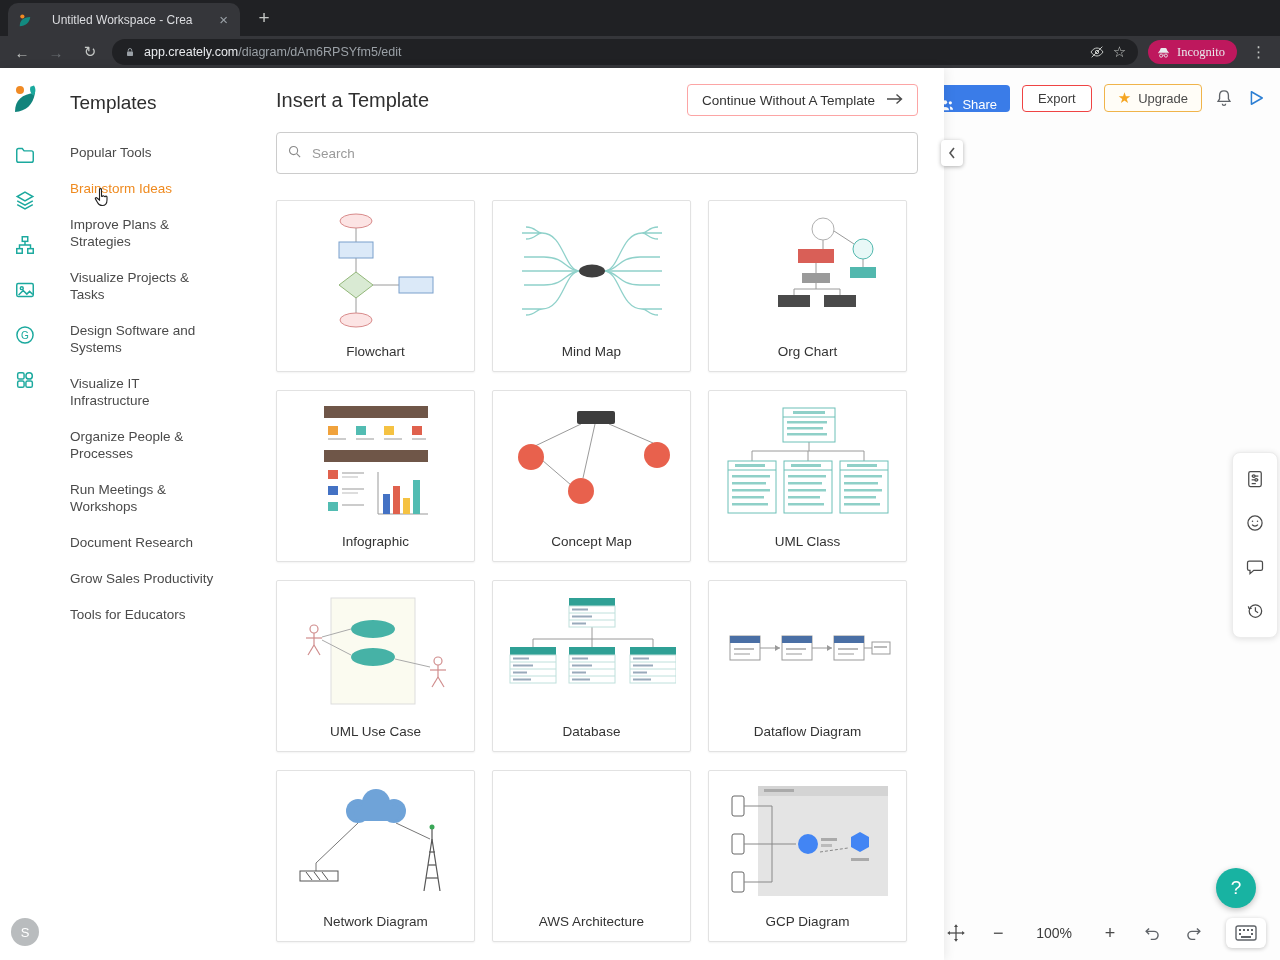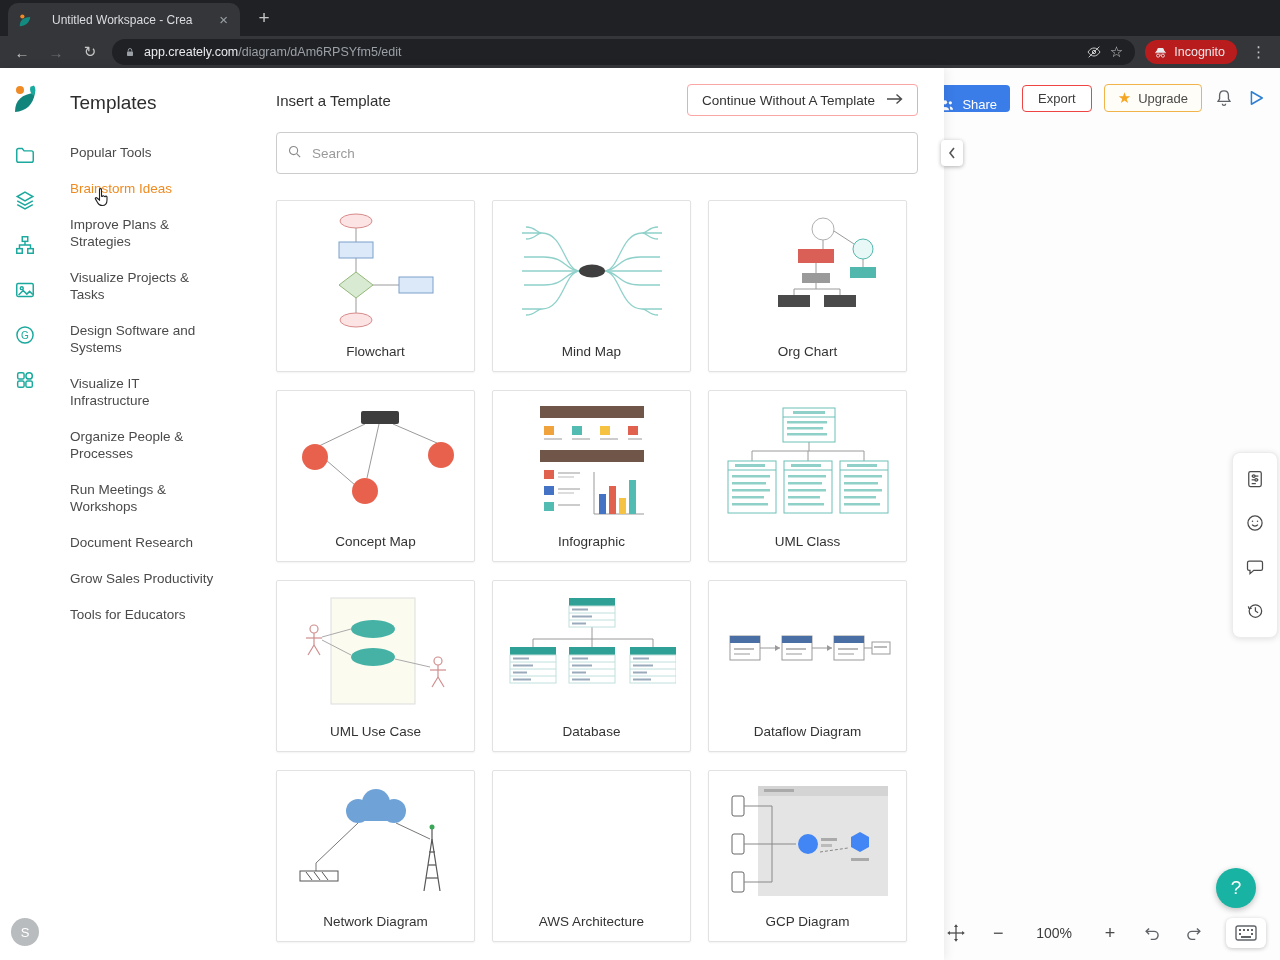--- a/index.html
+++ b/index.html
@@ -14,21 +14,21 @@
   .tab-close { color:#9aa0a6; font-size:15px; line-height:15px; padding:0 2px; }
   .newtab { width:28px; height:28px; margin:0 0 4px 10px; color:#c4c7c5; font-size:19px; display:flex; align-items:center; justify-content:center; border-radius:50%; }
   .toolbar { height:32px; background:#35363a; display:flex; align-items:center; padding:0 10px; gap:10px; }
   .navbtn { width:24px; text-align:center; color:#c4c7c5; font-size:15px; }
   .navbtn.disabled { color:#696d71; }
   .omnibox { flex:1; height:26px; background:#202124; border-radius:13px; display:flex; align-items:center; padding:0 12px; gap:8px; }
   .url-text { flex:1; font-size:12.5px; color:#e8eaed; white-space:nowrap; overflow:hidden; }
   .url-path { color:#9aa0a6; }
   .omni-icon { display:flex; align-items:center; }
   .star { color:#c4c7c5; font-size:15px; }
-  .incog-chip { height:24px; background:#b91c1c; border-radius:12px; display:flex; align-items:center; gap:6px; padding:0 12px 0 8px; color:#e8eaed; font-size:12.5px; }
+  .incog-chip { height:24px; background:#be185d; border-radius:12px; display:flex; align-items:center; gap:6px; padding:0 12px 0 8px; color:#e8eaed; font-size:12.5px;font-family:Liberation Serif, serif; }
   .kebab { color:#c4c7c5; font-size:15px; padding:0 4px; }
 
   
   .app { position:relative; height:892px; background:#fdfdfd; }
 
   
   .canvas-top { position:absolute; top:16px; right:14px; display:flex; align-items:center; gap:12px; z-index:5; }
   .btn-share { height:27px; background:#3a7ce8; color:#fff; border-radius:4px; display:flex; align-items:flex-end; gap:7px; padding:0 13px; font-size:13px; }
   .btn-export { height:27px; background:#fff; border:1px solid #ef4444; border-radius:4px; padding:0 15px; font-size:13px; color:#3c3c3c; display:flex; align-items:center; }
   .btn-upgrade { height:28px; background:#fffdf7; border:1px solid #f0b44a; border-radius:4px; padding:0 13px; display:flex; align-items:center; gap:7px; font-size:13px; color:#4a4a4a; }
@@ -56,21 +56,21 @@
   .rail-avatar { position:absolute; bottom:14px; left:11px; width:28px; height:28px; border-radius:50%; background:#b9bcbe; color:#fff; font-size:13px; display:flex; align-items:center; justify-content:center; }
 
   .tnav { width:206px; flex:none; padding:24px 0 0 20px; }
   .tnav-title { font-size:19px; color:#2d2d2d; margin-bottom:30px; }
   .tnav-item { font-size:13.5px; color:#4a4a4a; margin-bottom:19px; line-height:17px; width:152px; cursor:pointer; }
   .tnav-item.active { color:#ef8a1f; }
   .cursor { position:absolute; left:94px; top:120px; z-index:40; }
 
   .tmain { flex:1; padding:16px 26px 0 20px; position:relative; }
   .tmain-head { display:flex; justify-content:space-between; align-items:center; margin-bottom:16px; }
-  .tmain-title { font-size:15px; color:#303030; }
+  .tmain-title { font-size:20px; color:#303030; }
   .btn-continue { height:32px; border:1px solid #fca5a5; border-radius:4px; background:#fff; display:flex; align-items:center; gap:12px; padding:0 14px; font-size:13.5px; color:#333; }
   .search { height:42px; border:1px solid #cccccc; border-radius:4px; display:flex; align-items:center; padding:0 10px; gap:8px; margin-bottom:26px; background:#fff; }
   .search input { border:none; outline:none; font-size:13.5px; color:#333; flex:1; font-family:"Liberation Sans", sans-serif; background:transparent; }
   .search input::placeholder { color:#9a9a9a; }
 
   .grid { display:grid; grid-template-columns:repeat(3,199px); grid-auto-rows:172px; gap:18px 17px; }
   .card { border:1px solid #e2e2e2; border-radius:2px; background:#fff; display:flex; flex-direction:column; box-shadow:0 1px 2px rgba(0,0,0,.05); cursor:pointer; }
   .thumb { flex:1; display:flex; align-items:center; justify-content:center; overflow:hidden; }
   .card-label { text-align:center; font-size:13.5px; color:#333; padding:4px 0 12px; }
 </style>
@@ -410,38 +410,20 @@
                 <circle cx="95" cy="14" r="11" fill="#fff" stroke="#b0b0b0"></circle>
                 <rect x="70" y="34" width="36" height="14" fill="#d95f57"></rect>
                 <circle cx="135" cy="34" r="10" fill="#e8f8f7" stroke="#52b8ae"></circle>
                 <rect x="122" y="52" width="26" height="11" fill="#52b8ae"></rect>
                 <rect x="74" y="58" width="28" height="10" fill="#9a9a9a"></rect>
                 <rect x="50" y="80" width="32" height="12" fill="#4a4a4a"></rect>
                 <rect x="96" y="80" width="32" height="12" fill="#4a4a4a"></rect>
               </svg>
             </div>
             <div class="card-label">Org Chart</div>
-          </div>
-
-          <div class="card">
-            <div class="thumb">
-              <svg width="166" height="112" viewBox="0 0 166 112">
-                <g stroke="#9a9a9a" fill="none" stroke-width="1">
-                    <line x1="72" y1="19" x2="24" y2="42"></line>
-                    <line x1="86" y1="19" x2="74" y2="73"></line>
-                    <line x1="100" y1="19" x2="144" y2="38"></line>
-                    <line x1="33" y1="55" x2="62" y2="80"></line>
-                  </g>
-                <rect x="68" y="6" width="38" height="13" rx="2" fill="#3d3d3d"></rect>
-                <circle cx="22" cy="52" r="13" fill="#e8614d"></circle>
-                <circle cx="72" cy="86" r="13" fill="#e8614d"></circle>
-                <circle cx="148" cy="50" r="13" fill="#e8614d"></circle>
-              </svg>
-            </div>
-            <div class="card-label">Concept Map</div>
           </div>
 
           <div class="card">
             <div class="thumb">
               <svg width="120" height="118" viewBox="0 0 120 118">
                 <rect x="8" y="4" width="104" height="12" fill="#6f5648"></rect>
                 <rect x="12" y="24" width="10" height="9" fill="#f0a23c"></rect>
                   <rect x="12" y="36" width="18" height="2" fill="#ccc"></rect>
                 <rect x="40" y="24" width="10" height="9" fill="#52bcb2"></rect>
                   <rect x="40" y="36" width="18" height="2" fill="#ccc"></rect>
@@ -460,20 +442,38 @@
                   <rect x="26" y="102" width="22" height="2" fill="#ccc"></rect>
                 <line x1="62" y1="112" x2="112" y2="112" stroke="#999"></line>
                   <line x1="62" y1="70" x2="62" y2="112" stroke="#999"></line>
                 <rect x="67" y="92" width="7" height="20" fill="#4472c4"></rect>
                   <rect x="77" y="84" width="7" height="28" fill="#e0614d"></rect>
                   <rect x="87" y="96" width="7" height="16" fill="#f5c242"></rect>
                   <rect x="97" y="78" width="7" height="34" fill="#52bcb2"></rect>
               </svg>
             </div>
             <div class="card-label">Infographic</div>
+          </div>
+
+          <div class="card">
+            <div class="thumb">
+              <svg width="166" height="112" viewBox="0 0 166 112">
+                <g stroke="#9a9a9a" fill="none" stroke-width="1">
+                    <line x1="72" y1="19" x2="24" y2="42"></line>
+                    <line x1="86" y1="19" x2="74" y2="73"></line>
+                    <line x1="100" y1="19" x2="144" y2="38"></line>
+                    <line x1="33" y1="55" x2="62" y2="80"></line>
+                  </g>
+                <rect x="68" y="6" width="38" height="13" rx="2" fill="#3d3d3d"></rect>
+                <circle cx="22" cy="52" r="13" fill="#e8614d"></circle>
+                <circle cx="72" cy="86" r="13" fill="#e8614d"></circle>
+                <circle cx="148" cy="50" r="13" fill="#e8614d"></circle>
+              </svg>
+            </div>
+            <div class="card-label">Concept Map</div>
           </div>
 
           <div class="card">
             <div class="thumb">
               <svg width="166" height="112" viewBox="0 0 166 112">
                 <g stroke="#9a9a9a" fill="none" stroke-width="1">
                     <line x1="84" y1="37" x2="84" y2="46"></line>
                     <line x1="27" y1="46" x2="139" y2="46"></line>
                     <line x1="27" y1="46" x2="27" y2="56"></line>
                     <line x1="83" y1="46" x2="83" y2="56"></line>

